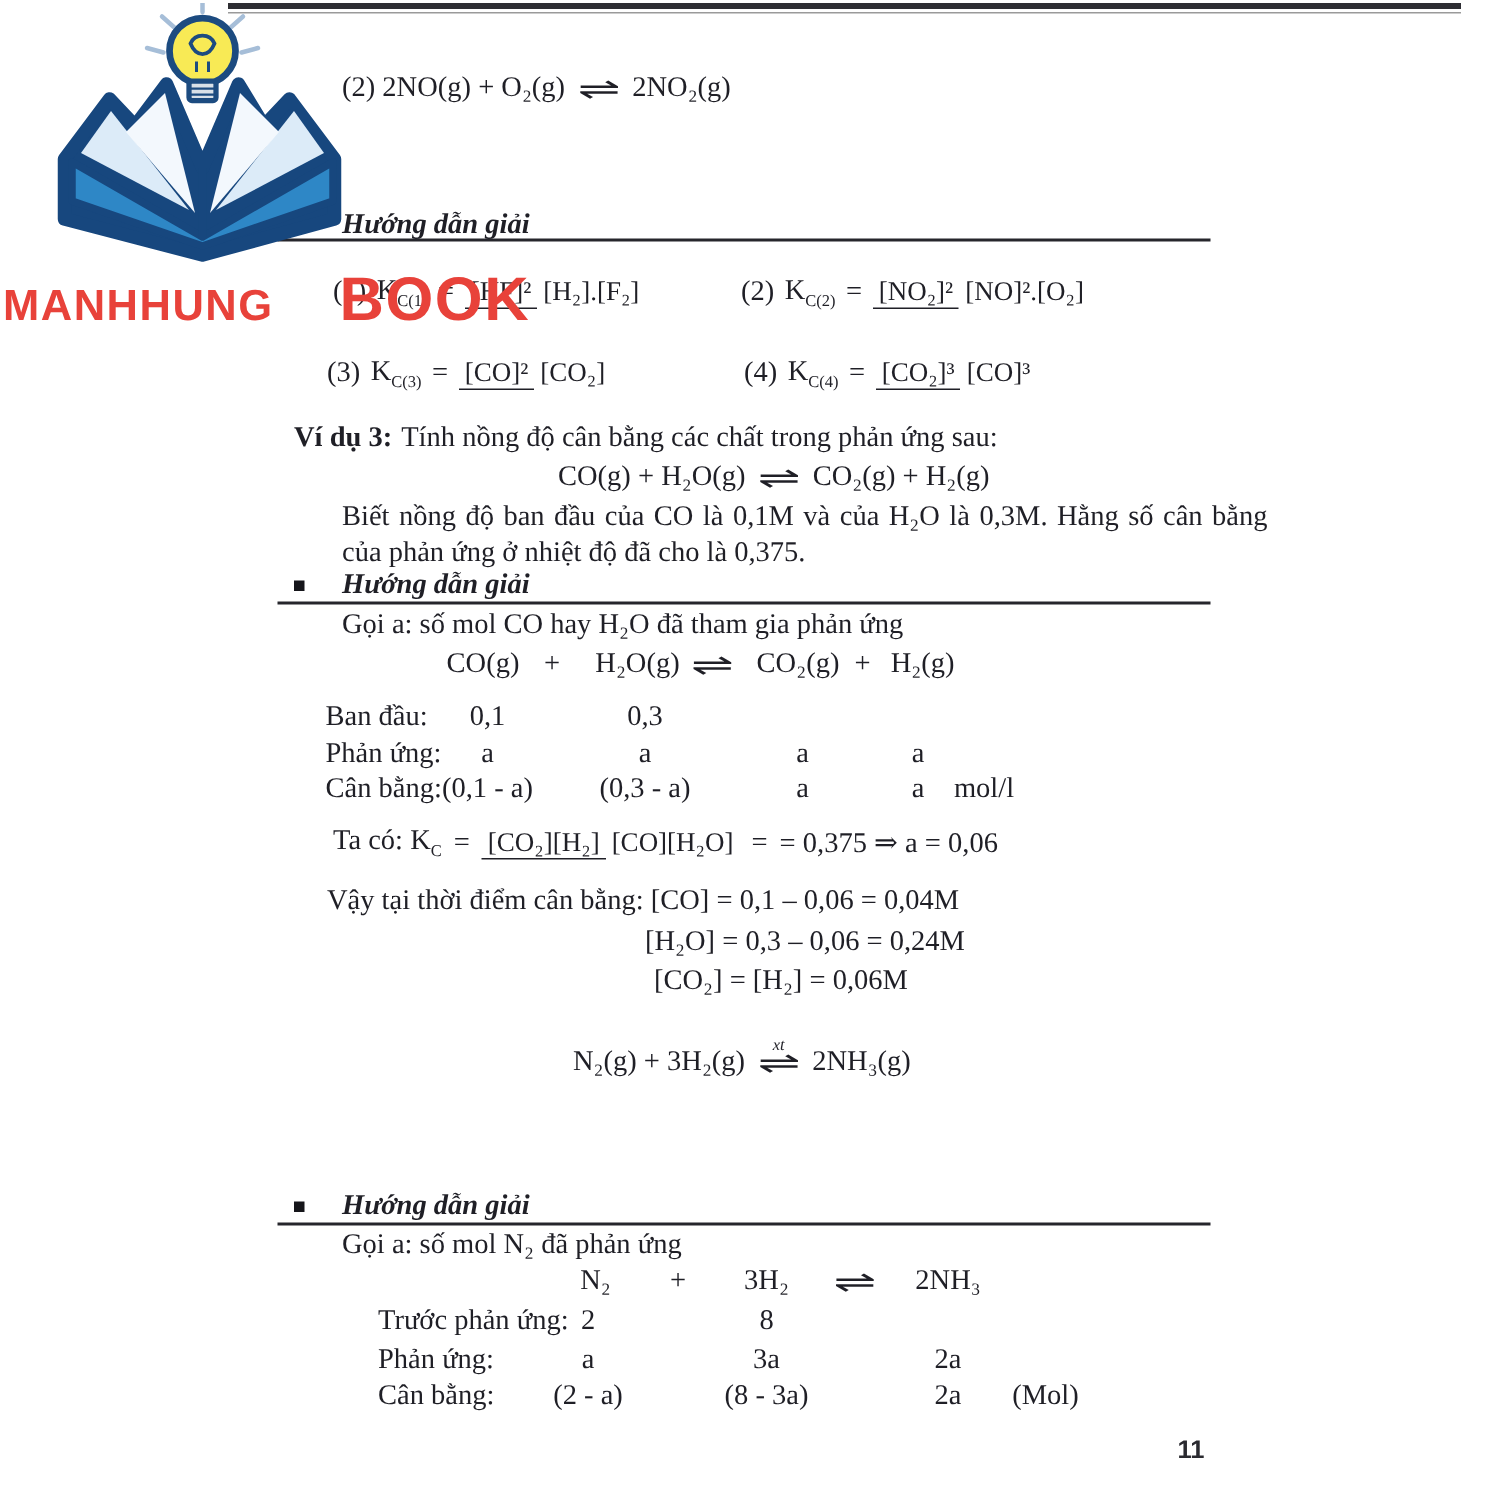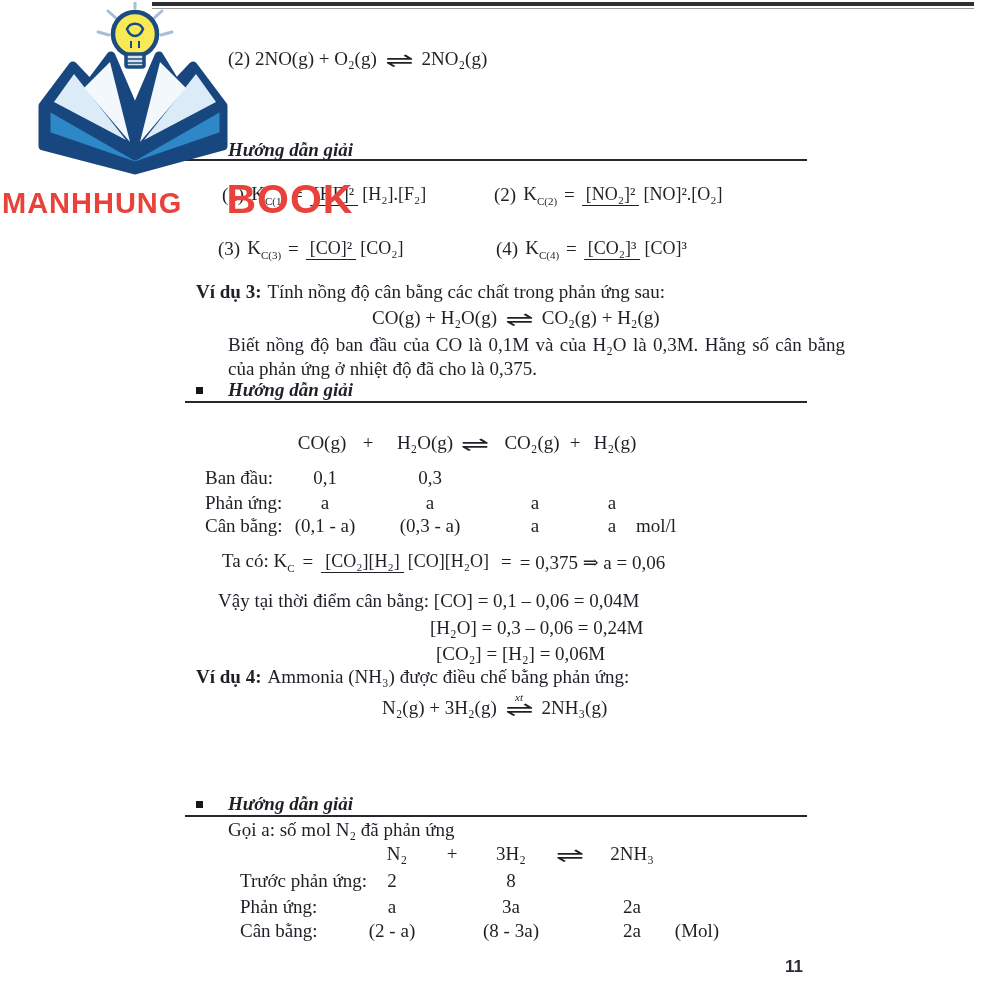--- a/index.html
+++ b/index.html
@@ -29,21 +29,21 @@
 
   .kitem{display:flex;align-items:center;gap:7px;font-size:19px;white-space:nowrap;}
   .ksub{font-size:11px;}
   .frac{display:inline-flex;flex-direction:row;align-items:center;
         font-size:18px;line-height:1.2;vertical-align:middle;}
   .frac .ftop{border-bottom:1.6px solid #1f1f26;padding:0 4px;}
   .frac .fbot{padding:0 4px;}
 
   .exlabel{font-weight:bold;margin-right:6px;}
   .para{font-size:19px;line-height:23.5px;text-align:justify;}
-  .tl{position:absolute;white-space:nowrap;font-size:19px;}
+  .tl{position:absolute;white-space:nowrap;font-size:19px;margin-left:12px;}
   .tc{position:absolute;transform:translateX(-50%);white-space:nowrap;font-size:19px;}
   .kcline{display:flex;align-items:center;gap:8px;font-size:19px;white-space:nowrap;}
   .xt-arrow{position:relative;display:inline-block;}
   .xt-note{position:absolute;top:-11px;left:50%;transform:translateX(-50%);
            font-size:11px;font-style:italic;}
   .pagenum{font-family:"Liberation Sans",sans-serif;font-weight:bold;font-size:17px;color:#2a2a30;}
 </style>
 </head>
 <body>
 
@@ -130,20 +130,21 @@
   </div>
   <div class="eq abs" style="left:372px;top:307px">
     <span>CO(g) + H₂O(g)</span><span class="arrglyph">⇌</span><span>CO₂(g) + H₂(g)</span>
   </div>
   <div class="para abs" style="left:228px;top:333px;width:617px">Biết nồng độ ban đầu của CO là 0,1M và của H₂O là 0,3M. Hằng số cân bằng của phản ứng ở nhiệt độ đã cho là 0,375.</div>
 
   <div class="bullet" style="left:196px;top:387px"></div>
   <div class="hdg abs" style="left:228px;top:379px">Hướng dẫn giải</div>
   <div class="rule" style="left:185px;top:401px;width:622px"></div>
 
+  <div class="eq abs" style="left:228px;top:406px">Gọi a: số mol CO hay H₂O đã tham gia phản ứng</div>
 
   <div>
     <span class="tc" style="left:322px;top:432px">CO(g)</span>
     <span class="tc" style="left:368px;top:432px">+</span>
     <span class="tc" style="left:425px;top:432px">H₂O(g)</span>
     <span class="tc arrcell" style="left:475px;top:432px"><span class="arrglyph">⇌</span></span>
     <span class="tc" style="left:532px;top:432px">CO₂(g)</span>
     <span class="tc" style="left:575px;top:432px">+</span>
     <span class="tc" style="left:615px;top:432px">H₂(g)</span>
 
@@ -175,23 +176,20 @@
     <span>=</span>
     <span>= 0,375 ⇒ a = 0,06</span>
   </div>
 
   <div class="eq abs" style="left:218px;top:590px">
     <span>Vậy tại thời điểm cân bằng: </span><span>[CO] = 0,1 – 0,06 = 0,04M</span>
   </div>
   <div class="eq abs" style="left:430px;top:617px">[H₂O] = 0,3 – 0,06 = 0,24M</div>
   <div class="eq abs" style="left:436px;top:643px">[CO₂] = [H₂] = 0,06M</div>
 
-  <div class="eq abs" style="left:196px;top:666px">
-    <span class="exlabel">Ví dụ 4:</span><span>Ammonia (NH₃) được điều chế bằng phản ứng:</span>
-  </div>
   <div class="eq abs" style="left:382px;top:697px">
     <span>N₂(g) + 3H₂(g)</span><span class="xt-arrow"><i class="xt-note">xt</i><span class="arrglyph">⇌</span></span><span>2NH₃(g)</span>
   </div>
 
   <div class="bullet" style="left:196px;top:801px"></div>
   <div class="hdg abs" style="left:228px;top:793px">Hướng dẫn giải</div>
   <div class="rule" style="left:185px;top:815px;width:622px"></div>
 
   <div class="eq abs" style="left:228px;top:819px">Gọi a: số mol N₂ đã phản ứng</div>
 

